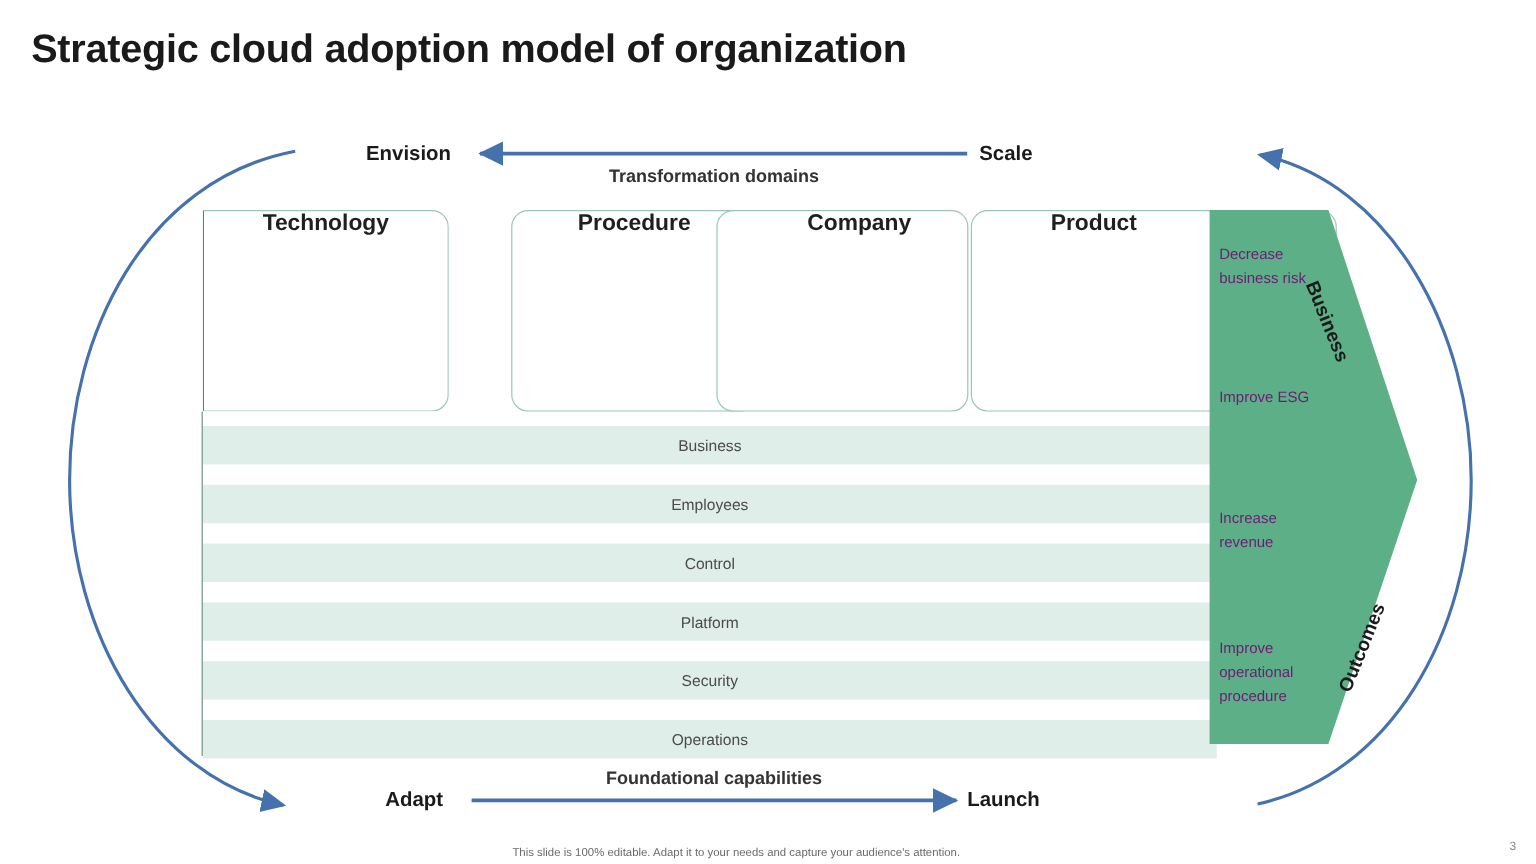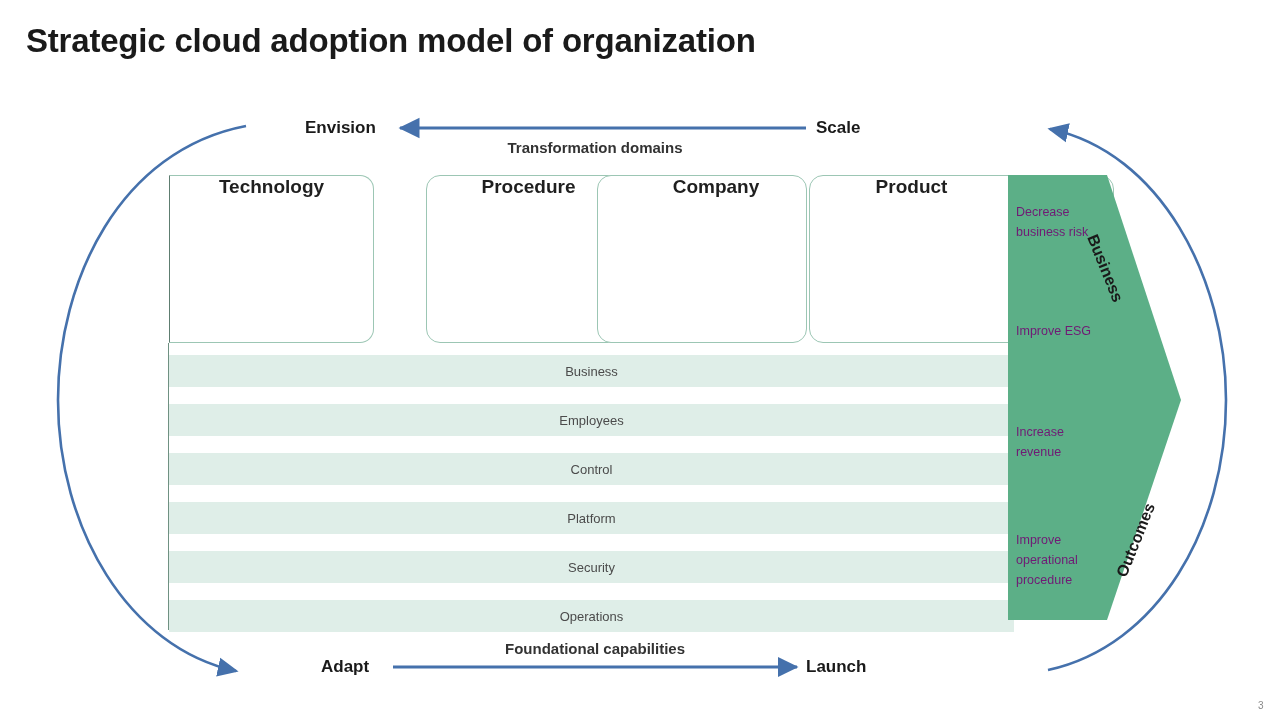--- a/index.html
+++ b/index.html
@@ -200,15 +200,16 @@
   </svg>
 
   <div class="cycle-label" id="lbl-envision">Envision</div>
   <div class="cycle-label" id="lbl-scale">Scale</div>
   <div class="cycle-label" id="lbl-align">Adapt</div>
   <div class="cycle-label" id="lbl-launch">Launch</div>
 
   <div class="flow-caption" id="cap-transformation">Transformation domains</div>
   <div class="flow-caption" id="cap-foundational">Foundational capabilities</div>
 
+  <div id="footer-note">This slide is 100% editable. Adapt it to your needs and capture your audience's attention.</div>
   <div id="page-num">3</div>
 
 </div>
 
 </body></html>

